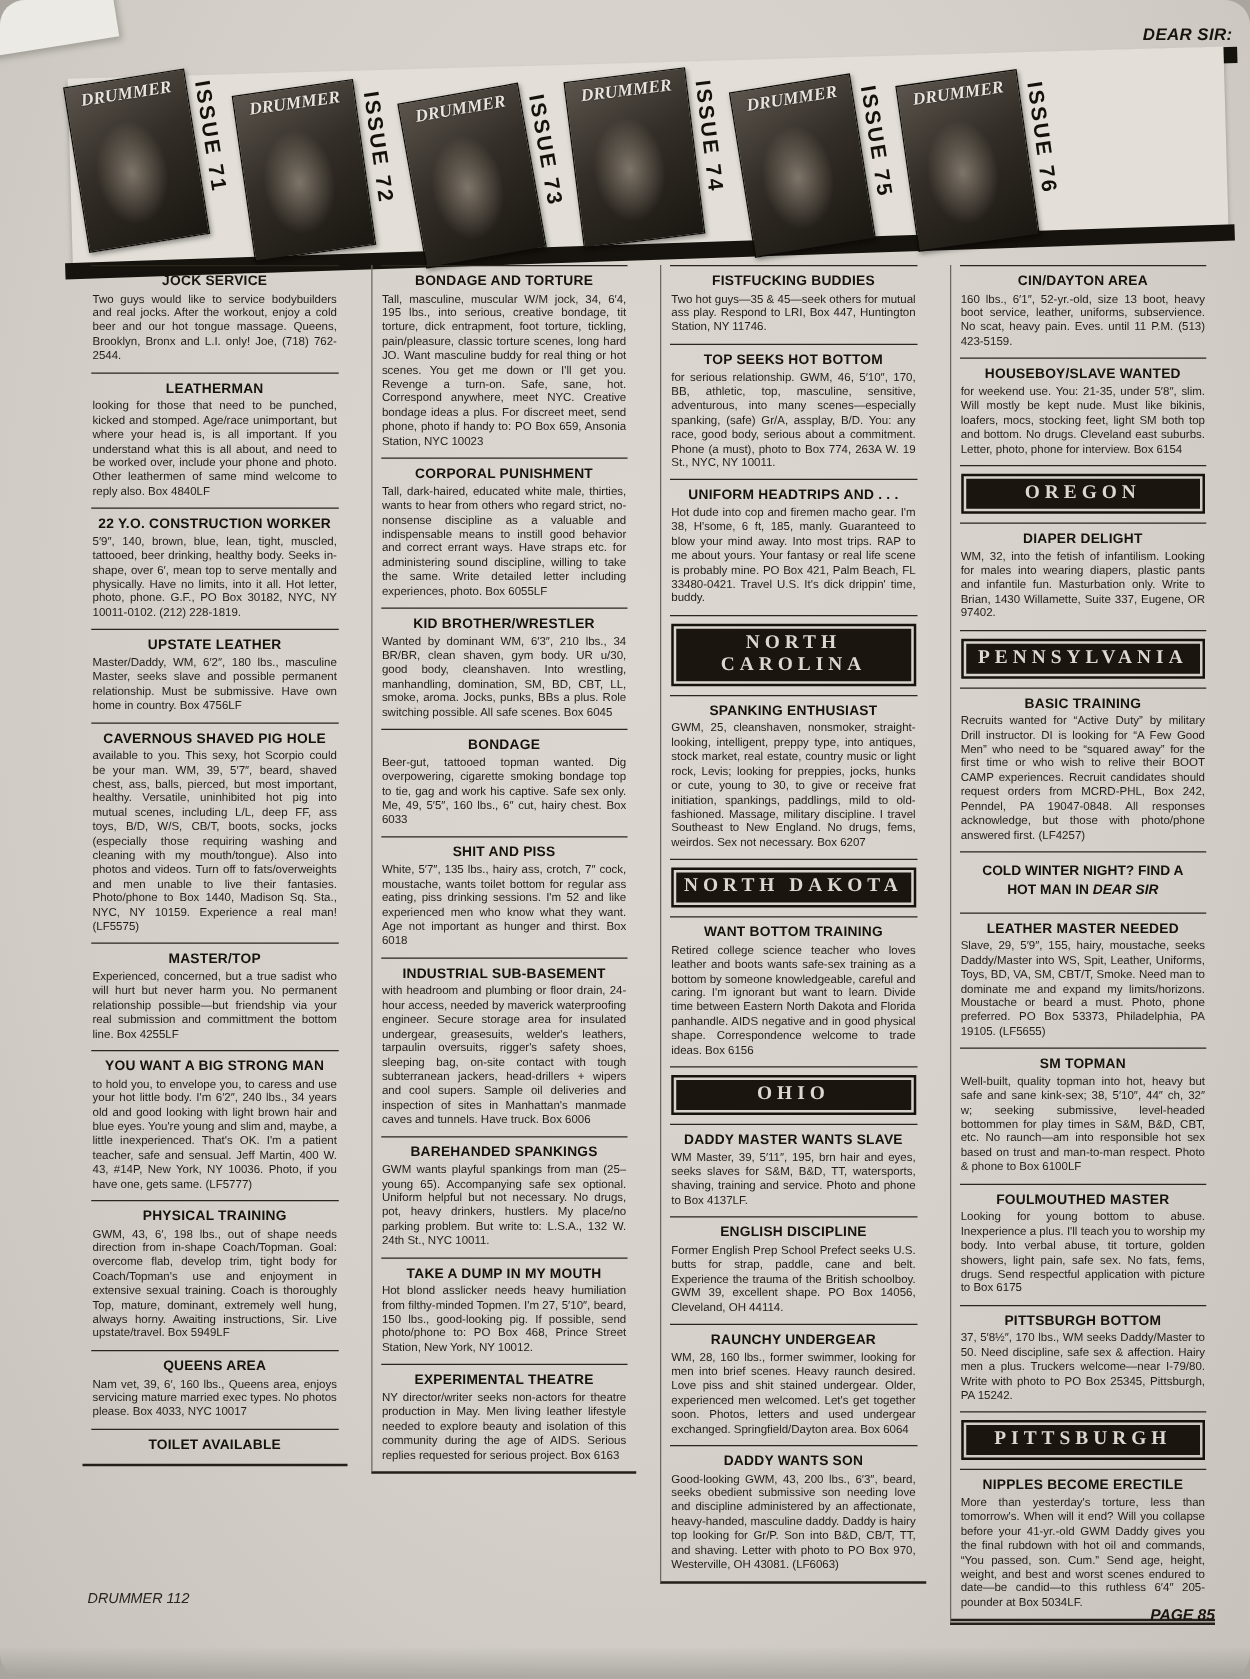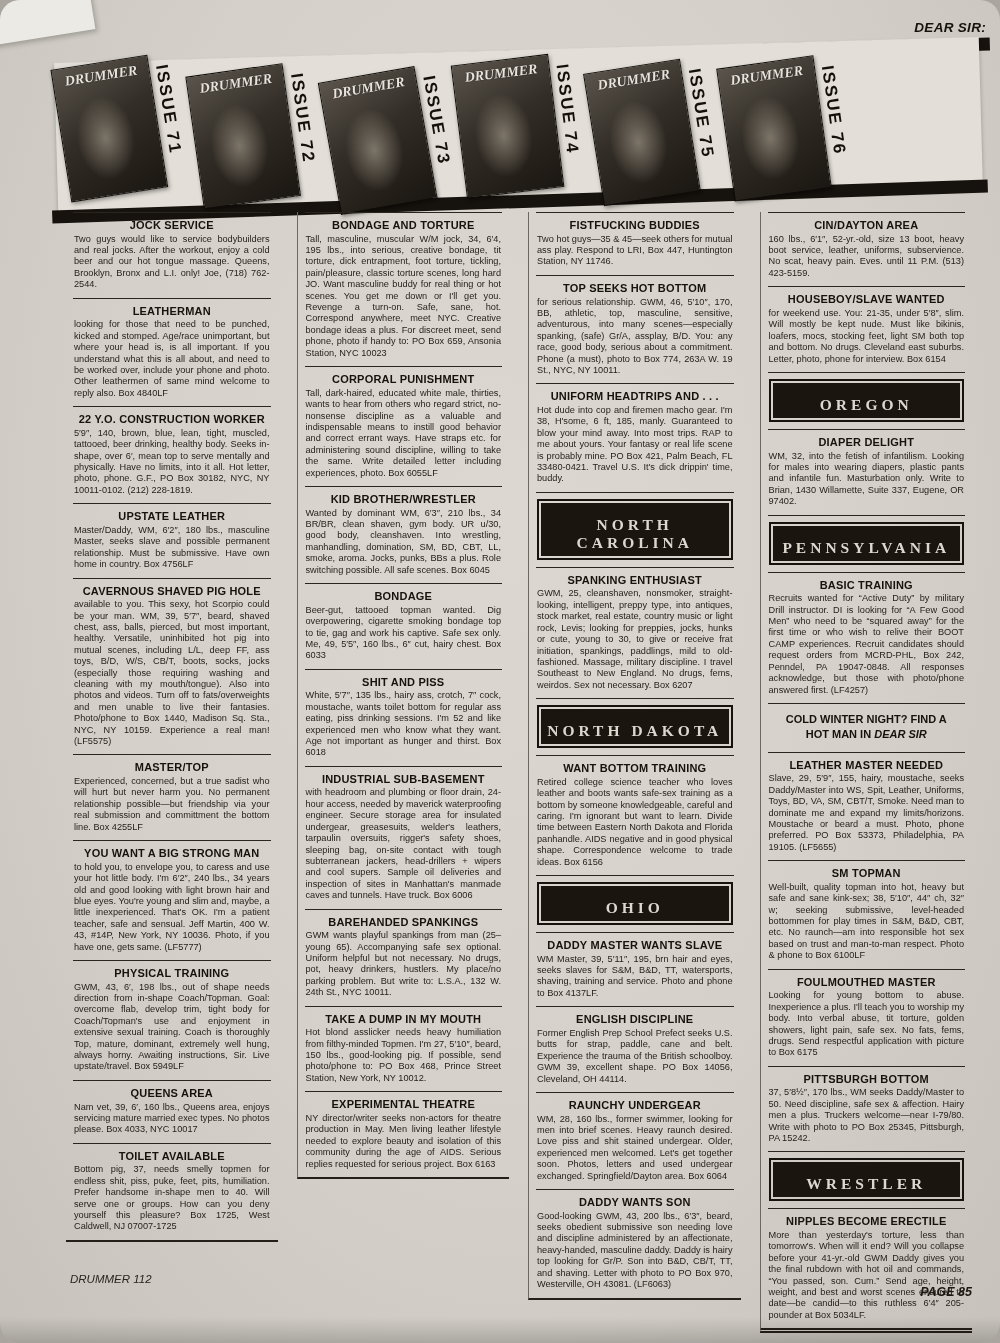--- a/index.html
+++ b/index.html
@@ -42,21 +42,21 @@
   .column + .column { border-left:1px solid #6e675d; }
   .col-4 { border-bottom:5px double #241f18; }
   .ad { border-top:1.6px solid #2a251d; padding:3px 1px 7px; }
   .ad-title { text-align:center; font-weight:bold; font-size:11px; letter-spacing:.2px;
     margin:3px 0 2px; color:#16120d; line-height:1.15; }
   .ad-body { font-size:9.2px; line-height:1.24; text-align:justify; color:#221d16; }
   .state-item { border-top:1.6px solid #2a251d; padding:6px 1px 7px; }
   .state-bar { border:2px solid #16120d; padding:2px; }
   .state-bar-inner { background:#1a150f; color:#ddd8cf; text-align:center;
     font-family:"Liberation Serif", serif; font-weight:bold; font-size:15.5px;
-    letter-spacing:4px; padding:13px 0 4px; }
+    letter-spacing:4px; padding:2px 0 4px; }
   .promo-item { border-top:1.6px solid #2a251d; padding:8px 1px 9px; text-align:center;
     font-weight:bold; font-size:11px; line-height:1.4; color:#16120d; }
 
   .footer-left { position:absolute; left:70px; bottom:58px; font-style:italic; font-size:11.5px; color:#2a251e; }
   .footer-right { position:absolute; right:28px; bottom:44px; font-weight:bold; font-style:italic;
     font-size:12.5px; color:#1c1711; }
 </style>
 </head>
 <body>
 
@@ -142,21 +142,20 @@
         <div class="ad">
           <div class="ad-title">PHYSICAL TRAINING</div>
           <div class="ad-body">GWM, 43, 6′, 198 lbs., out of shape needs direction from in-shape Coach/Topman. Goal: overcome flab, develop trim, tight body for Coach/Topman's use and enjoyment in extensive sexual training. Coach is thoroughly Top, mature, dominant, extremely well hung, always horny. Awaiting instructions, Sir. Live upstate/travel. Box 5949LF</div>
         </div>
         <div class="ad">
           <div class="ad-title">QUEENS AREA</div>
           <div class="ad-body">Nam vet, 39, 6′, 160 lbs., Queens area, enjoys servicing mature married exec types. No photos please. Box 4033, NYC 10017</div>
         </div>
         <div class="ad">
           <div class="ad-title">TOILET AVAILABLE</div>
-          <div class="ad-body">Bottom pig, 37, needs smelly topmen for endless shit, piss, puke, feet, pits, humiliation. Prefer handsome in-shape men to 40. Will serve one or groups. How can you deny yourself this pleasure? Box 1725, West Caldwell, NJ 07007-1725</div>
         </div>
       </div>
       <div class="column col-2">
         <div class="ad">
           <div class="ad-title">BONDAGE AND TORTURE</div>
           <div class="ad-body">Tall, masculine, muscular W/M jock, 34, 6′4, 195 lbs., into serious, creative bondage, tit torture, dick entrapment, foot torture, tickling, pain/pleasure, classic torture scenes, long hard JO. Want masculine buddy for real thing or hot scenes. You get me down or I'll get you. Revenge a turn-on. Safe, sane, hot. Correspond anywhere, meet NYC. Creative bondage ideas a plus. For discreet meet, send phone, photo if handy to: PO Box 659, Ansonia Station, NYC 10023</div>
         </div>
         <div class="ad">
           <div class="ad-title">CORPORAL PUNISHMENT</div>
           <div class="ad-body">Tall, dark-haired, educated white male, thirties, wants to hear from others who regard strict, no-nonsense discipline as a valuable and indispensable means to instill good behavior and correct errant ways. Have straps etc. for administering sound discipline, willing to take the same. Write detailed letter including experiences, photo. Box 6055LF</div>
@@ -285,21 +284,21 @@
         <div class="ad">
           <div class="ad-title">FOULMOUTHED MASTER</div>
           <div class="ad-body">Looking for young bottom to abuse. Inexperience a plus. I'll teach you to worship my body. Into verbal abuse, tit torture, golden showers, light pain, safe sex. No fats, fems, drugs. Send respectful application with picture to Box 6175</div>
         </div>
         <div class="ad">
           <div class="ad-title">PITTSBURGH BOTTOM</div>
           <div class="ad-body">37, 5′8½″, 170 lbs., WM seeks Daddy/Master to 50. Need discipline, safe sex &amp; affection. Hairy men a plus. Truckers welcome—near I-79/80. Write with photo to PO Box 25345, Pittsburgh, PA 15242.</div>
         </div>
         <div class="state-item">
           <div class="state-bar">
-            <div class="state-bar-inner">WRESTLER</div>
+            <div class="state-bar-inner">PITTSBURGH</div>
           </div>
         </div>
         <div class="ad">
           <div class="ad-title">NIPPLES BECOME ERECTILE</div>
           <div class="ad-body">More than yesterday's torture, less than tomorrow's. When will it end? Will you collapse before your 41-yr.-old GWM Daddy gives you the final rubdown with hot oil and commands, “You passed, son. Cum.” Send age, height, weight, and best and worst scenes endured to date—be candid—to this ruthless 6′4″ 205-pounder at Box 5034LF.</div>
         </div>
       </div>
     </div>
 
   <div class="footer-left">DRUMMER 112</div>

